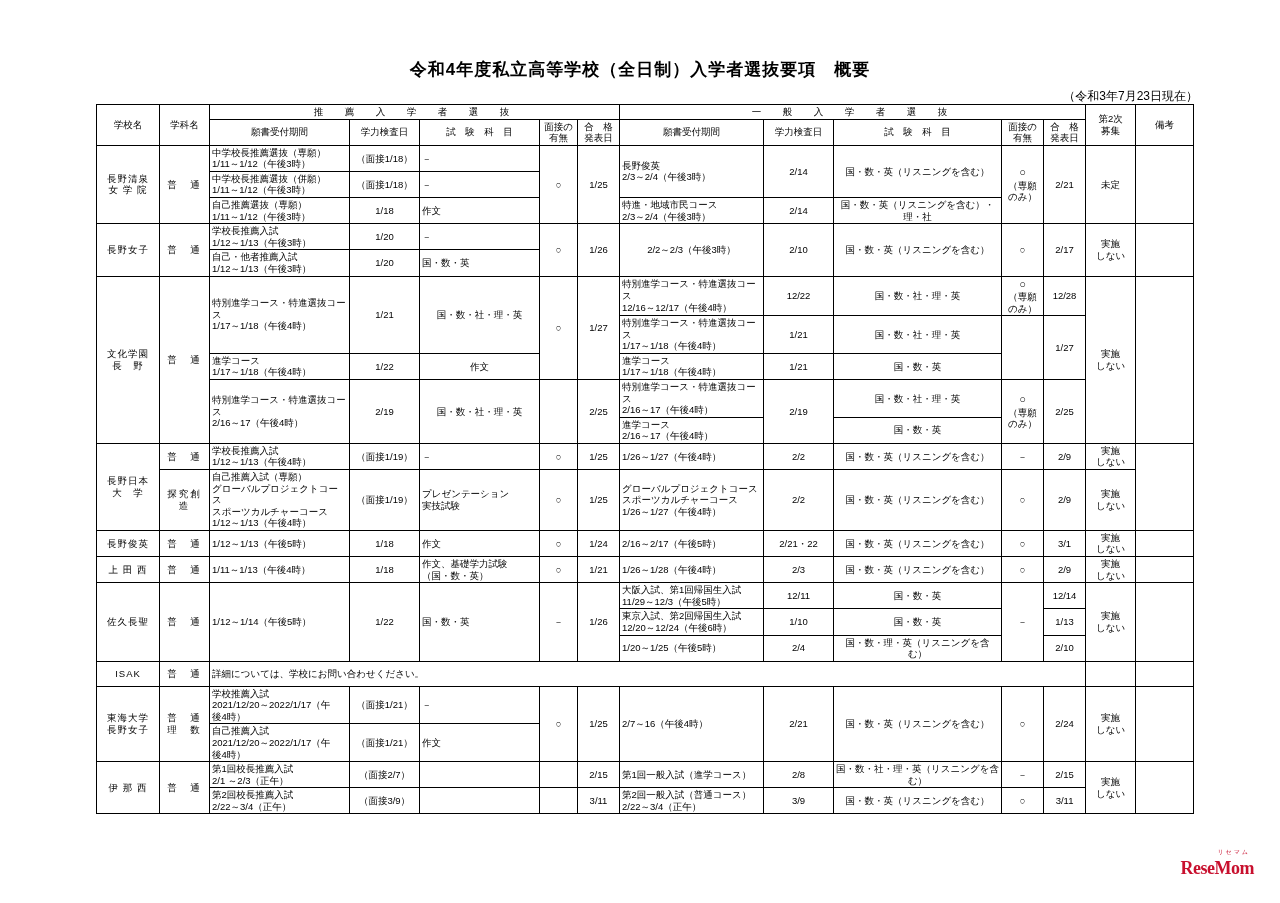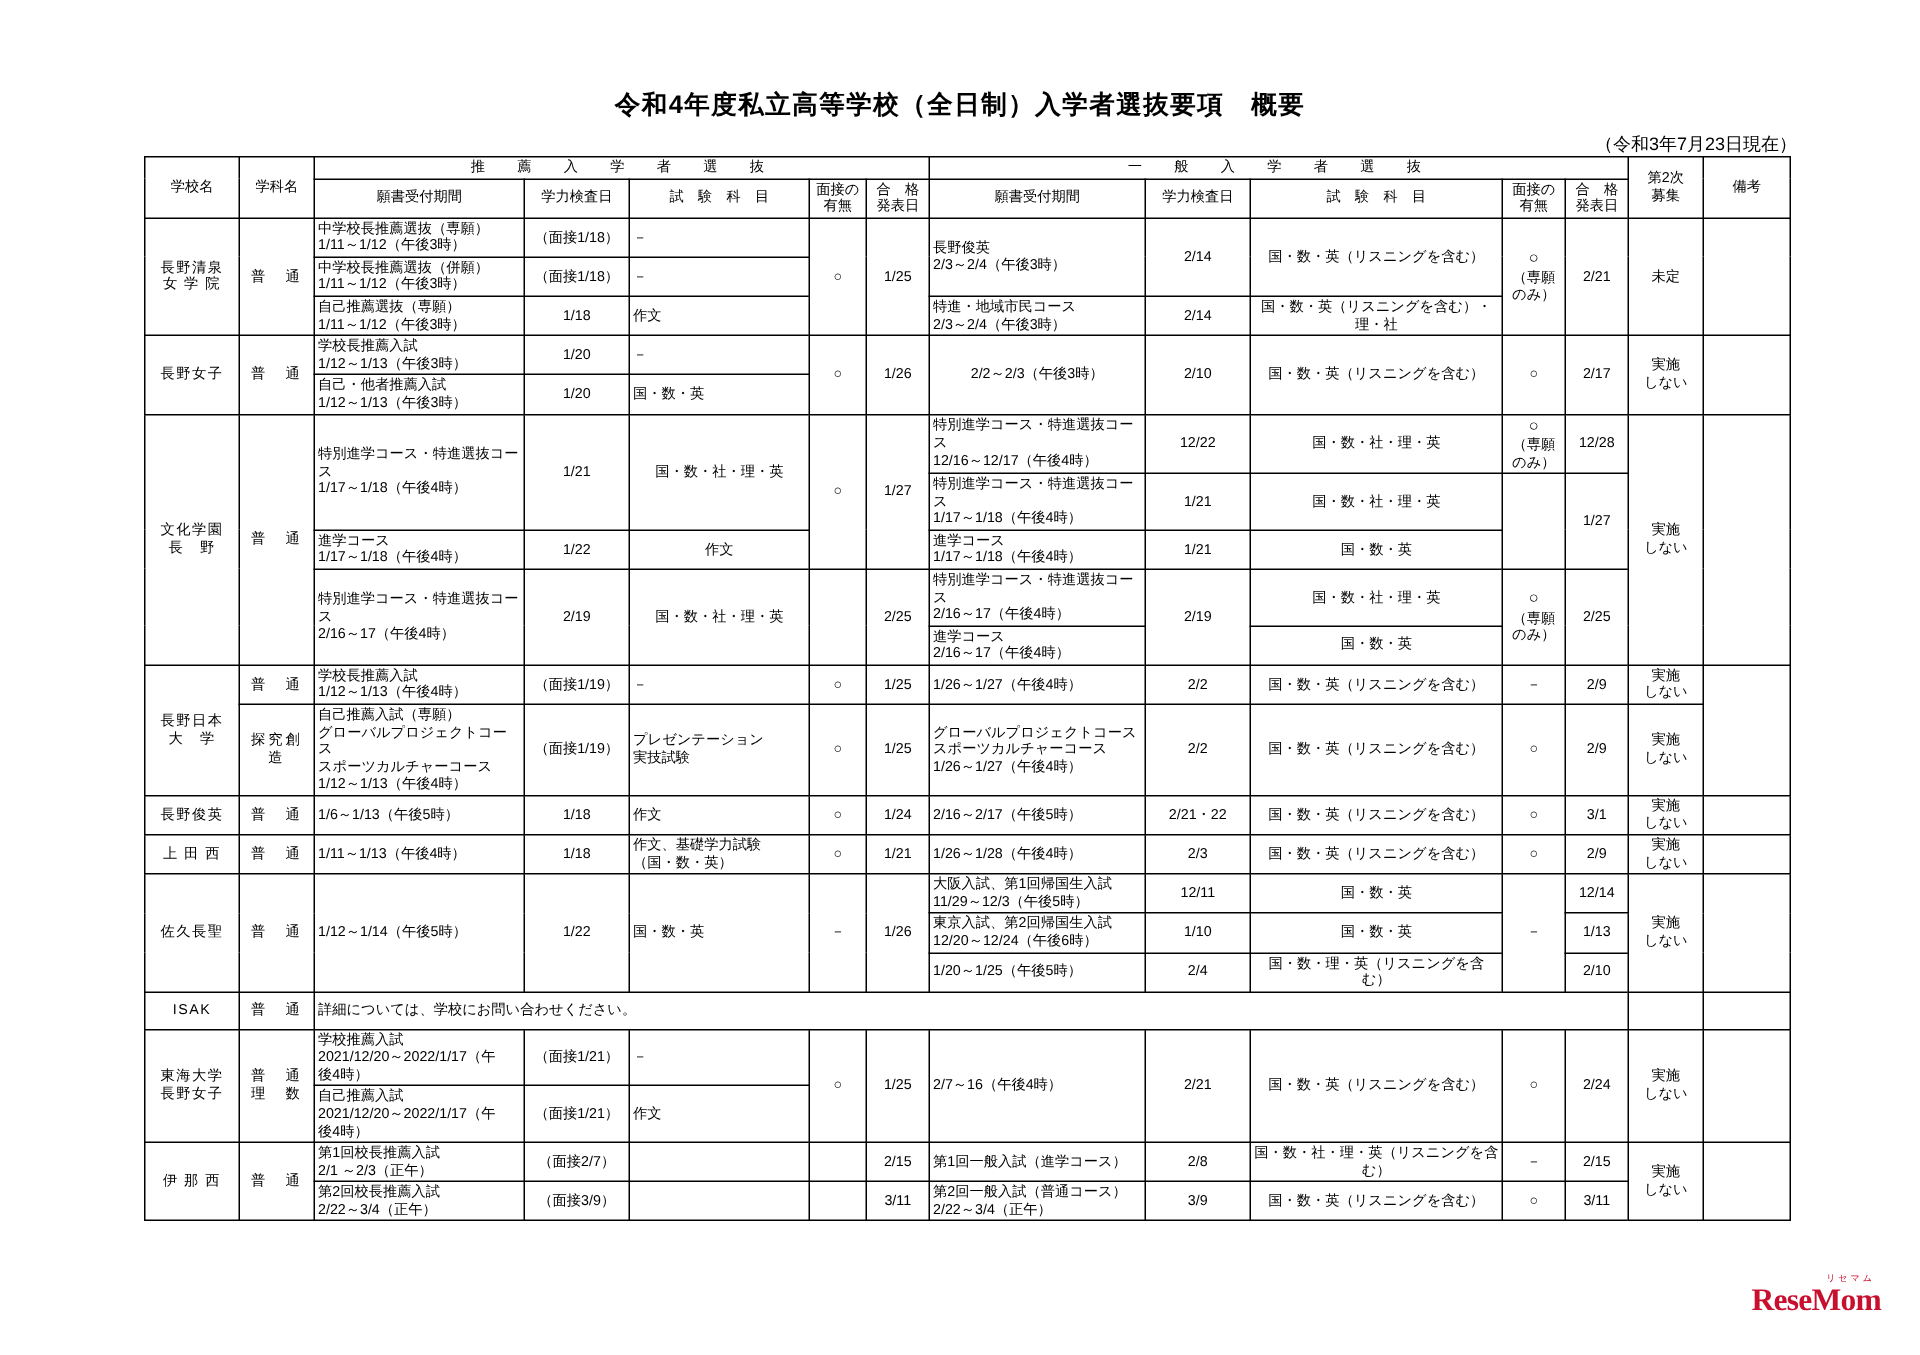--- a/index.html
+++ b/index.html
@@ -32,21 +32,21 @@
   .hdr{text-align:center;font-size:11px;}
   .hdr-wide{letter-spacing:6px;font-size:12px;}
   .ctr{text-align:center;}
   .lft{text-align:left;}
   .school{text-align:center;font-size:12px;letter-spacing:1px;line-height:1.35;}
   .course{text-align:center;font-size:11px;letter-spacing:2px;margin-left:36px;}
   .sm{font-size:8.6px;margin-top:24px;}
   .circle{font-size:11px;}
   .resemom{
     position:absolute;right:26px;bottom:24px;
-    font-size:21px;font-weight:bold;color:#c8102e;
+    font-size:18px;font-weight:bold;color:#c8102e;
     letter-spacing:-0.5px;font-family:"Liberation Serif",serif;
   }
   .rm-top{
     position:absolute;right:30px;bottom:46px;font-size:6px;color:#c8102e;letter-spacing:2px;
   }
   .two-line{display:block;}
 </style>
 </head>
 <body>
 
@@ -331,21 +331,21 @@
       <td class="ctr">2/9</td>
       <td class="ctr">
         <span class="two-line">実施</span>
         <span class="two-line">しない</span>
       </td>
     </tr>
 
     <tr>
       <td class="school">長野俊英</td>
       <td class="course">普　通</td>
-      <td class="lft">1/6～1/13（午後5時）</td>
+      <td class="lft">1/12～1/13（午後5時）</td>
       <td class="ctr">1/18</td>
       <td class="lft">作文</td>
       <td class="ctr circle">○</td>
       <td class="ctr">1/24</td>
       <td class="lft">2/16～2/17（午後5時）</td>
       <td class="ctr">2/21・22</td>
       <td class="ctr">国・数・英（リスニングを含む）</td>
       <td class="ctr circle">○</td>
       <td class="ctr">3/1</td>
       <td class="ctr">

